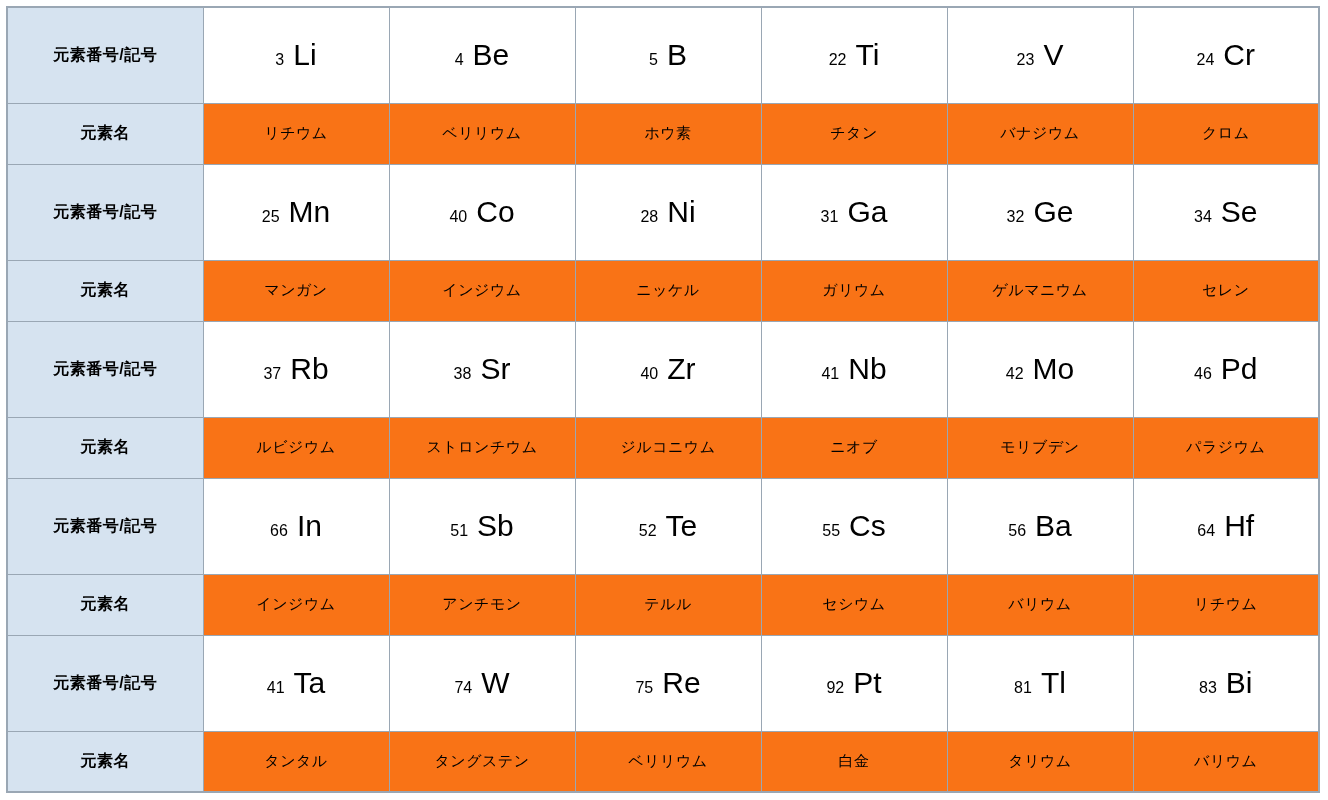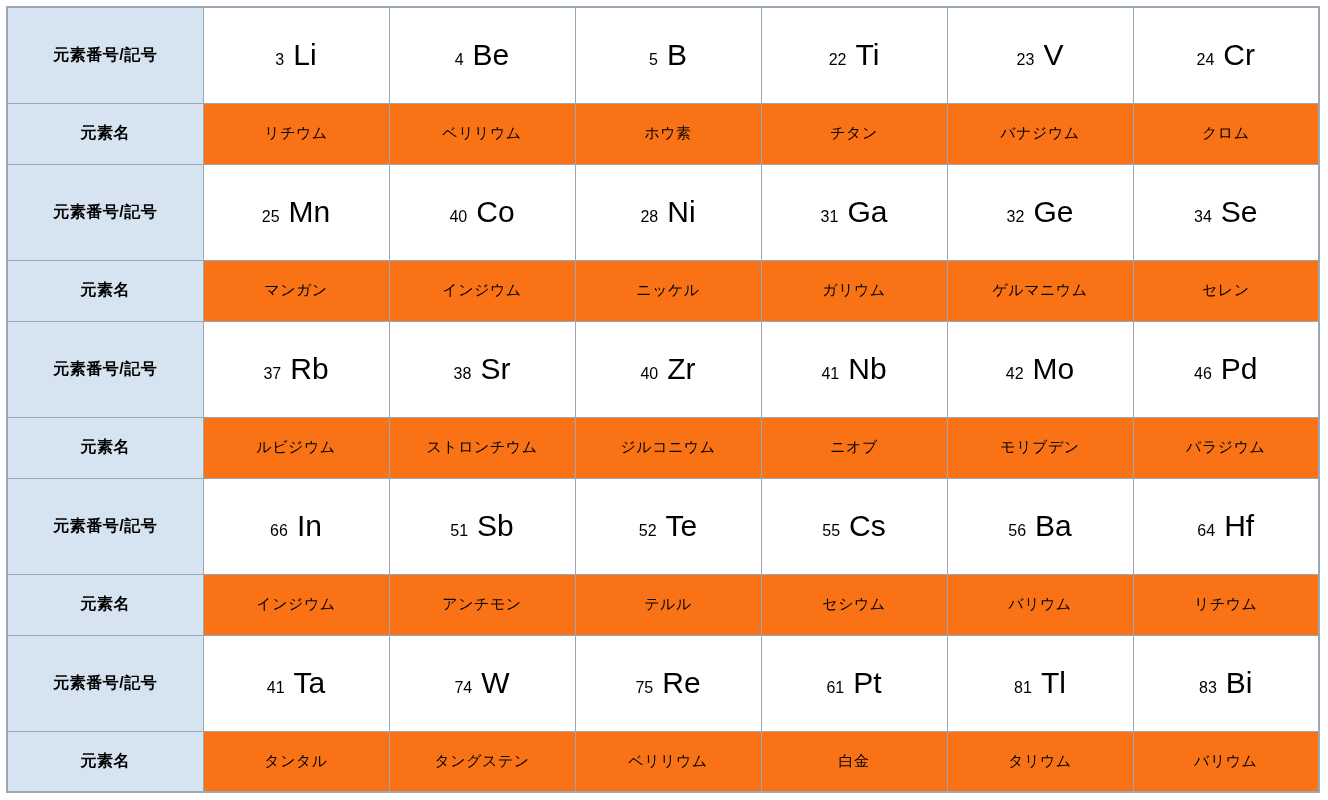--- a/index.html
+++ b/index.html
@@ -157,21 +157,21 @@
         <td class="name-cell">セシウム</td>
         <td class="name-cell">バリウム</td>
         <td class="name-cell">リチウム</td>
       </tr>
 
       <tr class="symbol-row">
         <td class="row-label">元素番号/記号</td>
         <td class="symbol-cell"><span class="num">41</span><span class="sym">Ta</span></td>
         <td class="symbol-cell"><span class="num">74</span><span class="sym">W</span></td>
         <td class="symbol-cell"><span class="num">75</span><span class="sym">Re</span></td>
-        <td class="symbol-cell"><span class="num">61</span><span class="sym">Pt</span></td>
+        <td class="symbol-cell"><span class="num">92</span><span class="sym">Pt</span></td>
         <td class="symbol-cell"><span class="num">81</span><span class="sym">Tl</span></td>
         <td class="symbol-cell"><span class="num">83</span><span class="sym">Bi</span></td>
       </tr>
       <tr class="name-row">
         <td class="row-label">元素名</td>
         <td class="name-cell">タンタル</td>
         <td class="name-cell">タングステン</td>
         <td class="name-cell">ベリリウム</td>
         <td class="name-cell">白金</td>
         <td class="name-cell">タリウム</td>

